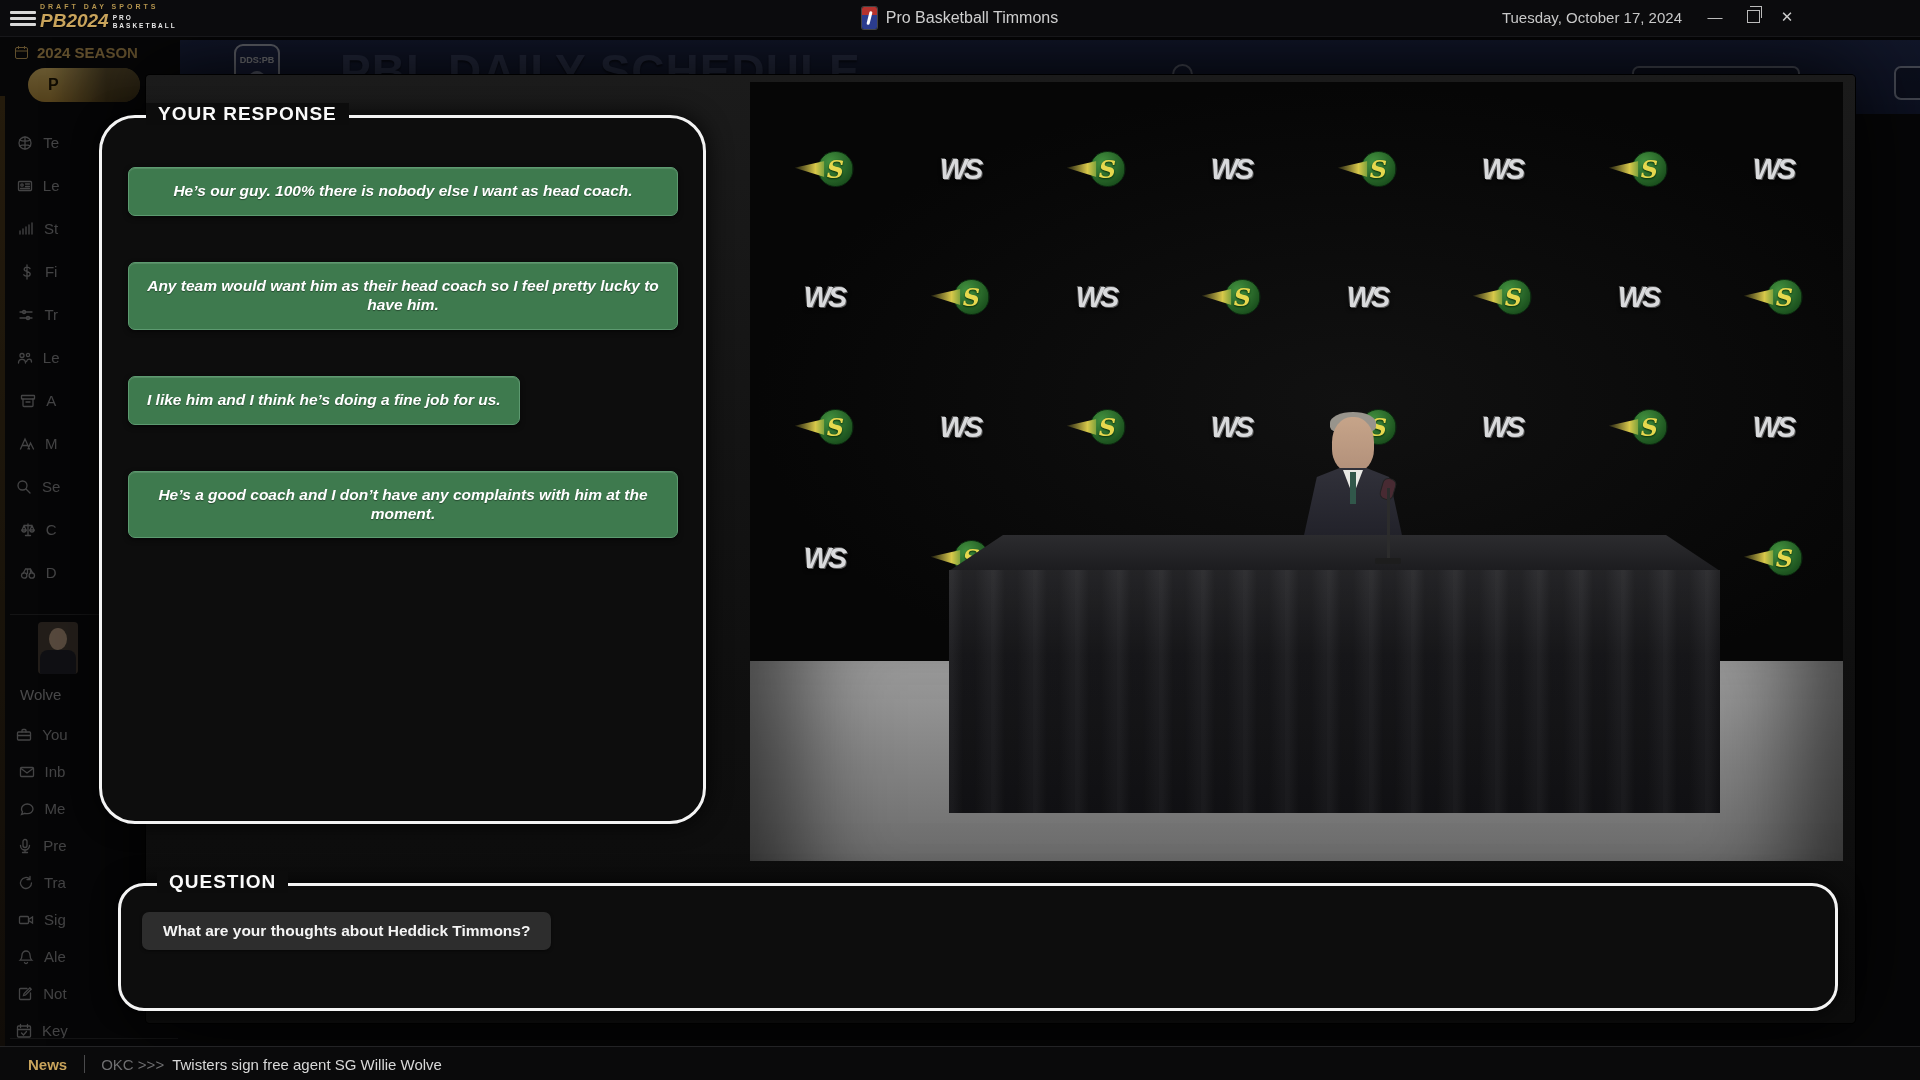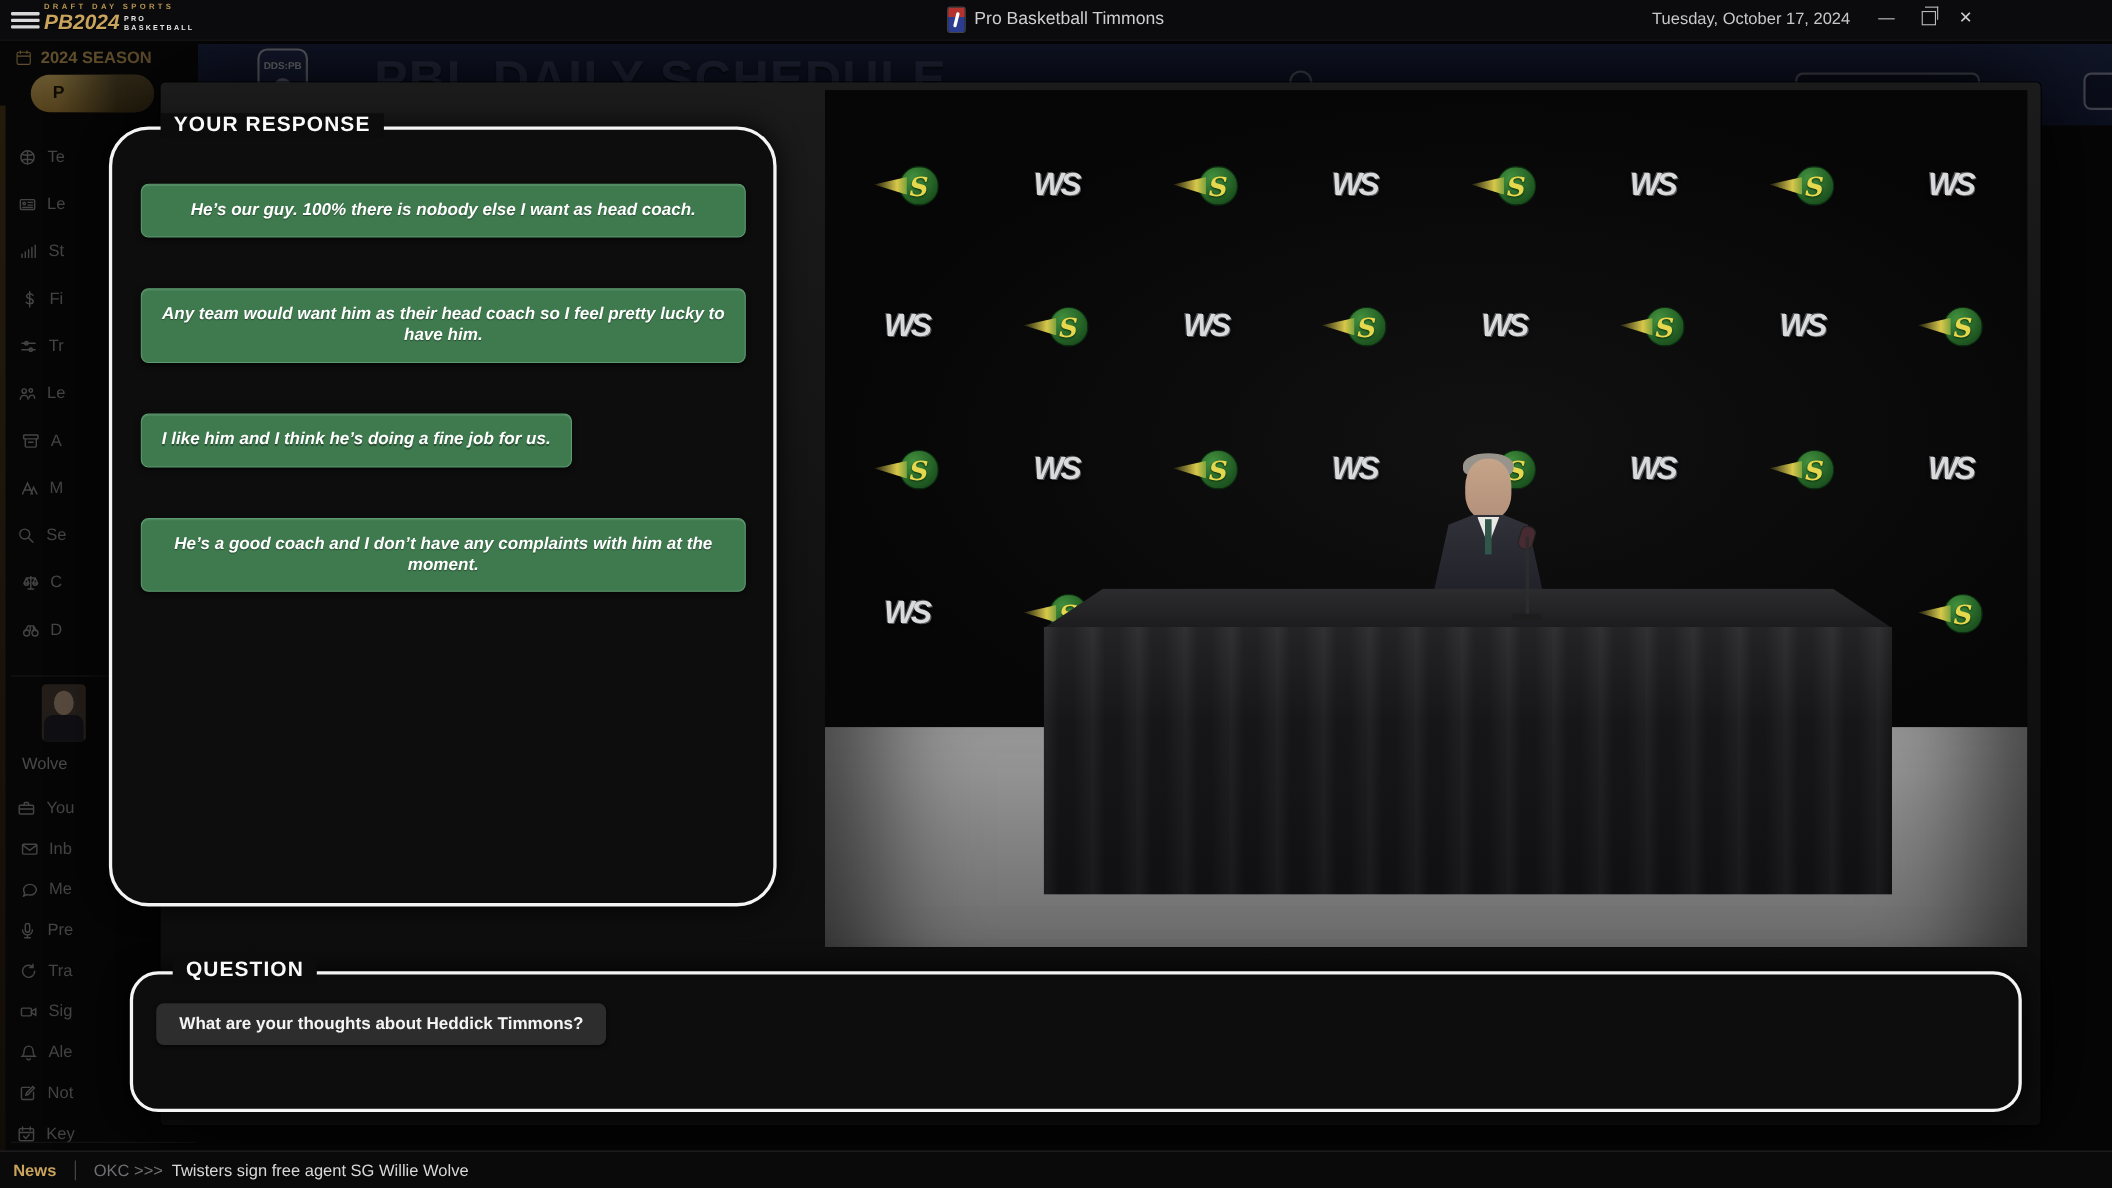--- a/index.html
+++ b/index.html
@@ -46,21 +46,21 @@
   .sb-item svg{width:16px;height:16px;stroke:#8e8e90;fill:none;stroke-width:1.3;flex:0 0 auto;}
   #sb-divider1{position:absolute;left:10px;top:578px;width:168px;height:1px;background:#2a2a2c;}
   #sb-divider2{position:absolute;left:10px;top:1002px;width:168px;height:1px;background:#2a2a2c;}
   #sb-avatar{position:absolute;left:38px;top:586px;width:40px;height:52px;border-radius:4px;background:#4a4038;overflow:hidden;}
   #sb-avatar .av-head{position:absolute;left:11px;top:6px;width:18px;height:22px;border-radius:50%;background:#b79a80;}
   #sb-avatar .av-body{position:absolute;left:2px;top:28px;width:36px;height:24px;border-radius:8px 8px 0 0;background:#23232a;}
   #sb-team{position:absolute;left:20px;top:650px;color:#9a9a9c;font-size:15px;}
 
   
   #newsbar{position:absolute;left:0;top:1046px;width:1920px;height:34px;background:#0a0a0b;border-top:1px solid #232325;z-index:20;display:flex;align-items:center;font-size:15px;}
-  #news-label{color:#c9a45c;font-weight:700;margin-left:12px;}
+  #news-label{color:#c9a45c;font-weight:700;margin-left:28px;}
   #news-sep{width:1px;height:18px;background:#4a4a4c;margin:0 16px 0 17px;}
   #news-prefix{color:#6f6f71;margin-right:8px;text-align:right;}
   #news-headline{color:#d8d8d8;}
 
   
   #dim{position:absolute;left:0;top:36px;width:1920px;height:1010px;background:rgba(0,0,0,.52);z-index:5;pointer-events:none;}
 
   
   #modal{position:absolute;left:146px;top:75px;width:1709px;height:948px;background:linear-gradient(180deg,#1b1b1b,#101010 60%,#0c0c0c);border-radius:4px;box-shadow:0 0 90px rgba(0,0,0,.95),0 0 0 1px #000;z-index:10;}
 

